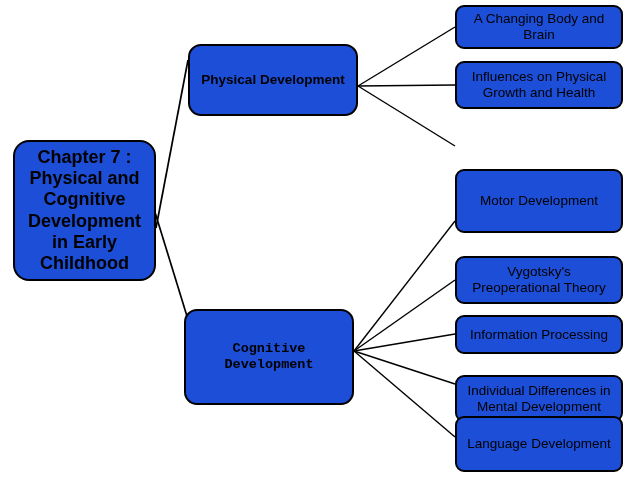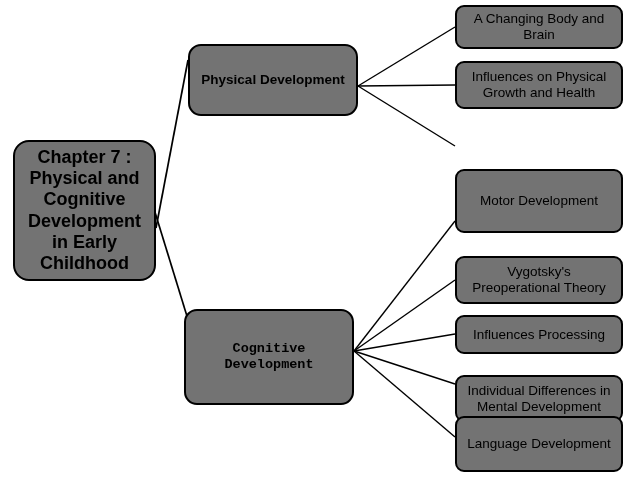--- a/index.html
+++ b/index.html
@@ -19,21 +19,21 @@
     position: absolute;
     left: 0;
     top: 0;
     width: 638px;
     height: 479px;
     pointer-events: none;
   }
   .node {
     position: absolute;
     box-sizing: border-box;
-    background: #737373;
+    background: #1d4ed8;
     border: 2px solid #000000;
     border-radius: 9px;
     display: flex;
     align-items: center;
     justify-content: center;
     text-align: center;
     color: #000000;
     z-index: 2;
   }
   .node-label {
@@ -127,21 +127,21 @@
   <div class="node leaf leaf-2">
     <span class="node-label">Motor Development</span>
   </div>
 
 
   <div class="node leaf leaf-4">
     <span class="node-label">Vygotsky's Preoperational Theory</span>
   </div>
 
   <div class="node leaf leaf-5">
-    <span class="node-label">Influences Processing</span>
+    <span class="node-label">Information Processing</span>
   </div>
 
   <div class="node leaf leaf-6">
     <span class="node-label">Individual Differences in Mental Development</span>
   </div>
 
   <div class="node leaf leaf-7">
     <span class="node-label">Language Development</span>
   </div>
 

